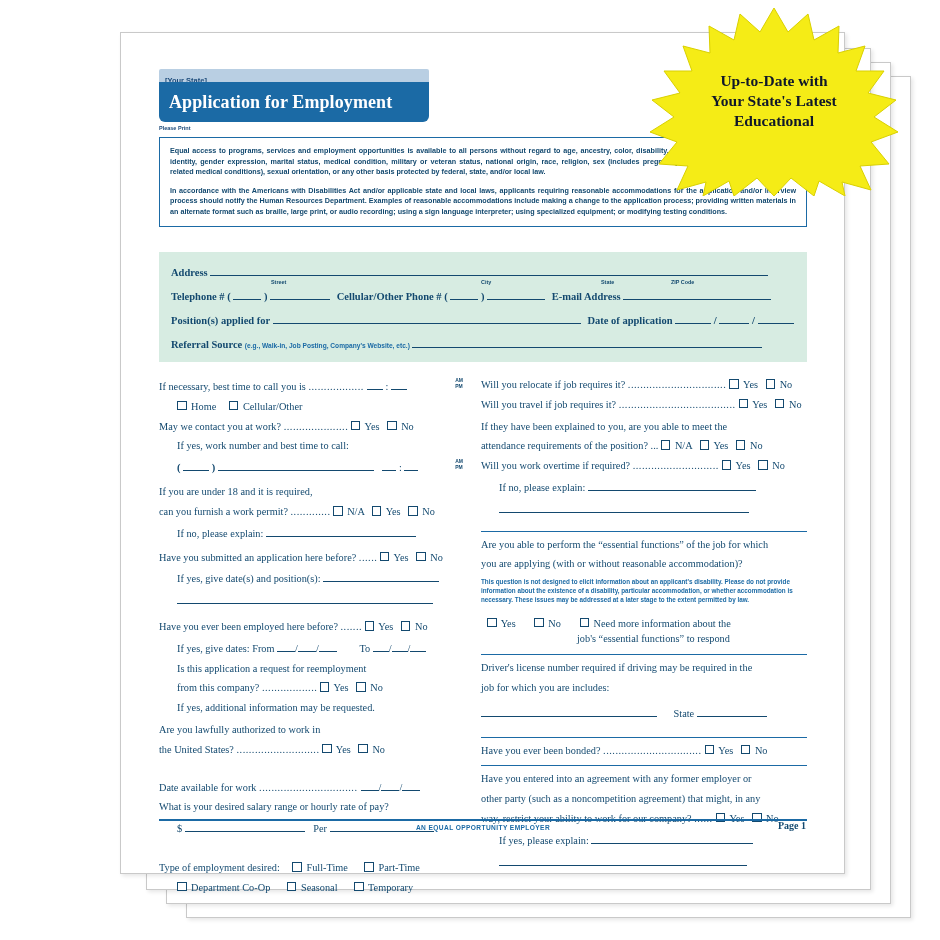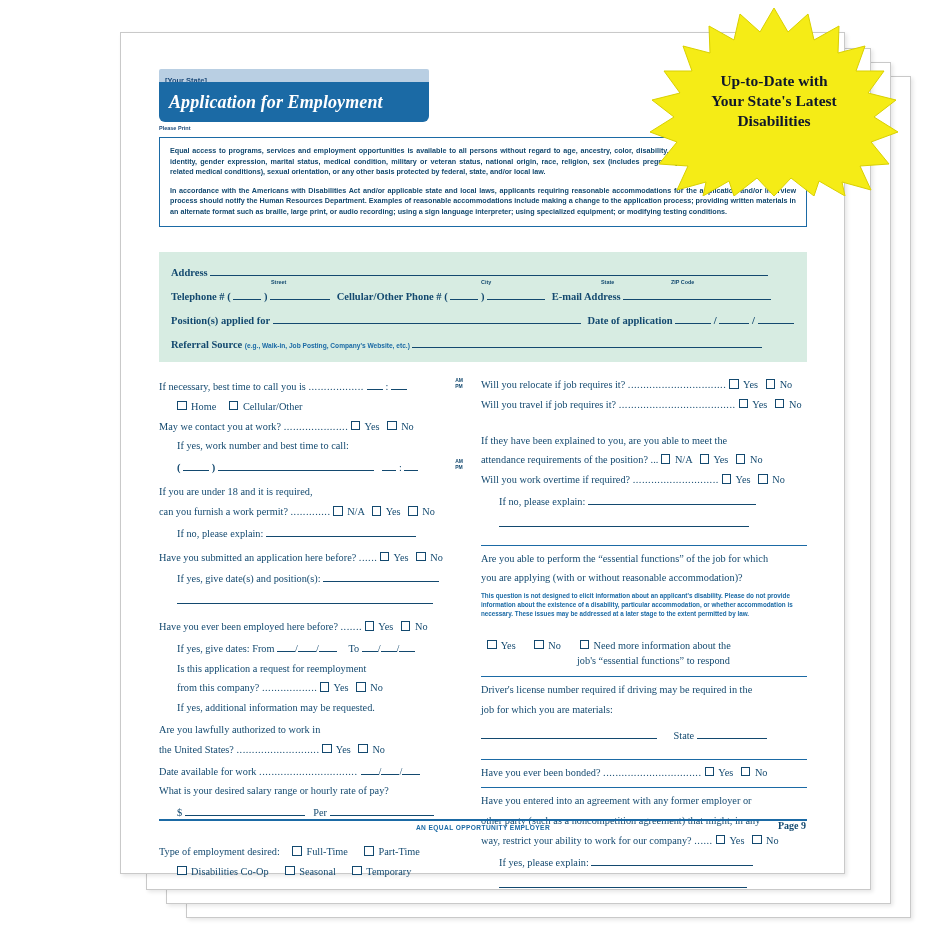--- a/index.html
+++ b/index.html
@@ -51,21 +51,20 @@
     display: inline-block;
   }
   .title-bar {
     position: absolute;
     left: 38px; top: 49px;
     width: 270px; height: 40px;
     background: #1b6aa5;
     border-radius: 0 0 6px 6px;
     display: flex;
     align-items: center;
-    font-style: italic;
   }
   .title-bar .title-text {
     color: #ffffff;
     font-family: "Liberation Serif", serif;
     font-weight: bold;
     font-size: 18px;
     margin-left: 10px;
     letter-spacing: 0.1px;
   }
   .please-print {
@@ -385,21 +384,21 @@
         <span>Have you ever been employed here before?</span>
         <span class="dots">.......</span>
         <span class="cb"></span>
         <span>Yes</span>
         <span class="cb" style="margin-left:5px"></span>
         <span>No</span>
       </div>
       <div class="row ind1">
         <span>If yes, give dates:  From</span>
         <span class="rule" style="width:18px"></span>/<span class="rule" style="width:18px"></span>/<span class="rule" style="width:18px"></span>
-        <span style="margin-left:9px">To</span>
+        <span style="margin-left:20px">To</span>
         <span class="rule" style="width:16px"></span>/<span class="rule" style="width:16px"></span>/<span class="rule" style="width:16px"></span>
       </div>
 
       <div class="row ind1" style="margin-top:6px">
         <span>Is this application a request for reemployment</span>
       </div>
       <div class="row ind1">
         <span>from this company?</span>
         <span class="dots">..................</span>
         <span class="cb"></span>
@@ -416,21 +415,21 @@
       </div>
       <div class="row">
         <span>the United States?</span>
         <span class="dots">...........................</span>
         <span class="cb"></span>
         <span>Yes</span>
         <span class="cb" style="margin-left:5px"></span>
         <span>No</span>
       </div>
 
-      <div class="row" style="margin-top:6px">
+      <div class="row" style="margin-top:22px">
         <span>Date available for work</span>
         <span class="dots"> ................................ </span>
         <span class="rule" style="width:18px"></span>/<span class="rule" style="width:18px"></span>/<span class="rule" style="width:18px"></span>
       </div>
 
       <div class="row" style="margin-top:6px">
         <span>What is your desired salary range or hourly rate of pay?</span>
       </div>
       <div class="row ind1">
         <span>$</span>
@@ -441,21 +440,21 @@
 
       <div class="row" style="margin-top:25px">
         <span>Type of employment desired:</span>
         <span class="cb" style="margin-left:10px"></span>
         <span>Full-Time</span>
         <span class="cb" style="margin-left:14px"></span>
         <span>Part-Time</span>
       </div>
       <div class="row ind1">
         <span class="cb"></span>
-        <span>Disabilities Co-Op</span>
+        <span>Department Co-Op</span>
         <span class="cb" style="margin-left:14px"></span>
         <span>Seasonal</span>
         <span class="cb" style="margin-left:14px"></span>
         <span>Temporary</span>
       </div>
     </div>
 
     <div class="col col-right">
 
       <div class="row">
@@ -469,21 +468,21 @@
 
       <div class="row">
         <span>Will you travel if job requires it?</span>
         <span class="dots"> ...................................... </span>
         <span class="cb"></span>
         <span>Yes</span>
         <span class="cb" style="margin-left:5px"></span>
         <span>No</span>
       </div>
 
-      <div class="row" style="margin-top:22px">
+      <div class="row" style="margin-top:8px">
         <span>If they have been explained to you, are you able to meet the</span>
       </div>
       <div class="row">
         <span>attendance requirements of the position? ...</span>
         <span class="cb"></span>
         <span>N/A</span>
         <span class="cb" style="margin-left:5px"></span>
         <span>Yes</span>
         <span class="cb" style="margin-left:5px"></span>
         <span>No</span>
@@ -506,39 +505,39 @@
       </div>
 
       <div class="qbox" style="margin-top:14px">
         <div class="row">
           <span>Are you able to perform the “essential functions” of the job for which</span>
         </div>
         <div class="row">
           <span>you are applying (with or without reasonable accommodation)?</span>
         </div>
         <div class="smallnote" style="margin-top:4px">This question is not designed to elicit information about an applicant's disability. Please do not provide information about the existence of a disability, particular accommodation, or whether accommodation is necessary. These issues may be addressed at a later stage to the extent permitted by law.</div>
-        <div class="row" style="margin-top:20px">
+        <div class="row" style="margin-top:12px">
           <span class="cb" style="margin-left:6px"></span>
           <span>Yes</span>
           <span class="cb" style="margin-left:16px"></span>
           <span>No</span>
           <span class="cb" style="margin-left:16px"></span>
           <span>Need more information about the</span>
         </div>
         <div class="row" style="padding-left:96px; margin-top:-4px">
           <span>job's “essential functions” to respond</span>
         </div>
       </div>
 
       <div class="qbox" style="margin-top:8px">
         <div class="row">
           <span>Driver's license number required if driving may be required in the</span>
         </div>
         <div class="row">
-          <span>job for which you are materials:</span>
+          <span>job for which you are includes:</span>
         </div>
         <div class="row" style="margin-top:10px">
           <span class="rule" style="width:176px"></span>
           <span style="margin-left:14px">State</span>
           <span class="rule" style="width:70px"></span>
         </div>
       </div>
 
       <div class="qbox" style="margin-top:16px">
         <div class="row">
@@ -571,27 +570,27 @@
           <span class="rule" style="width:162px"></span>
         </div>
         <div class="row ind1">
           <span class="rule" style="width:248px"></span>
         </div>
       </div>
     </div>
 
     <div class="footer-rule"></div>
     <div class="footer-text">AN EQUAL OPPORTUNITY EMPLOYER</div>
-    <div class="page-num">Page 9</div>
+    <div class="page-num">Page 1</div>
 
   </div>
 </div>
 
 <div class="burst">
   <svg width="300" height="190" viewBox="0 0 300 190">
     <polygon points="150,2 164,26 184,8 190,34 215,20 214,47 241,40 232,65 260,65 244,87 272,94 250,111 274,126 247,136 265,158 236,160 247,184 218,176 221,190 195,175 190,190 167,172 150,190 133,172 110,190 105,175 79,190 82,176 53,184 64,160 35,158 53,136 26,126 50,111 28,94 56,87 40,65 68,65 59,40 86,47 85,20 110,34 116,8 136,26" fill="#f5ec16" stroke="#d9d000" stroke-width="1"></polygon>
   </svg>
   <div class="burst-text">
     <div>Up-to-Date with</div>
     <div>Your State's Latest</div>
-    <div>Disabilities</div>
+    <div>Educational</div>
   </div>
 </div>
 
 </body></html>

